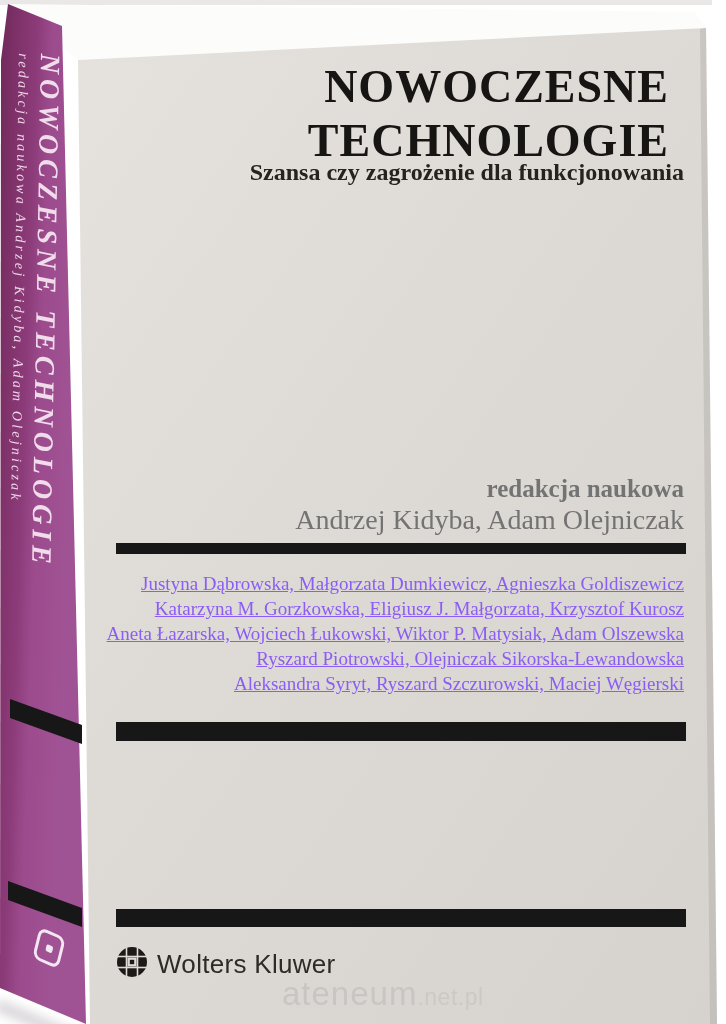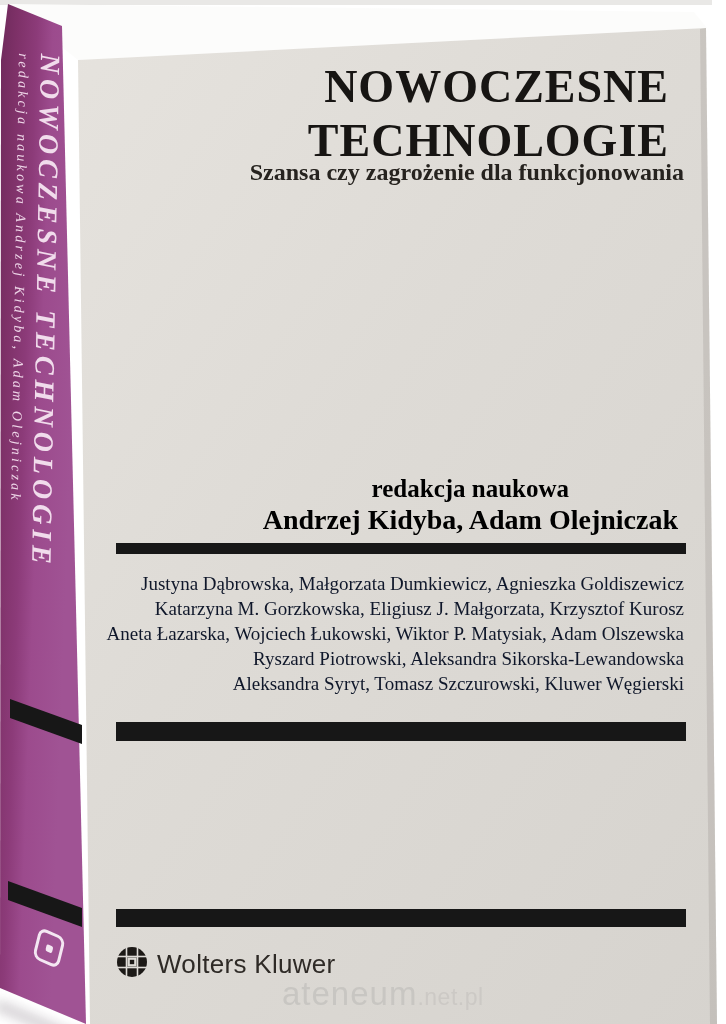--- a/index.html
+++ b/index.html
@@ -46,29 +46,29 @@
               border:3px solid rgba(255,252,255,0.88);border-radius:8px;
               transform:rotate(14deg) skewY(10deg);}
   .spine-logo::after{content:"";position:absolute;left:50%;top:50%;width:7px;height:7px;
               margin:-3.5px 0 0 -3.5px;background:rgba(255,252,255,0.88);border-radius:2px;}
 
   
   .title{position:absolute;right:57px;top:60px;text-align:right;
          font-weight:700;font-size:46px;line-height:54px;letter-spacing:1px;color:#171513;}
   .subtitle{position:absolute;right:42px;top:158px;text-align:right;
             font-weight:700;font-size:24px;line-height:28px;color:#26231f;}
-  .editors{position:absolute;right:48px;top:474px;text-align:center;color:#000000;}
+  .editors{position:absolute;right:42px;top:474px;text-align:right;color:#737373;}
   .editors-label{font-weight:600;font-size:25px;line-height:29px;}
-  .editors-names{font-weight:700;font-size:28px;line-height:33px;}
+  .editors-names{font-weight:400;font-size:28px;line-height:33px;}
   .bar{position:absolute;left:116px;width:570px;background:#171717;}
   .bar1{top:543px;height:11px;}
   .bar2{top:722px;height:19px;}
   .bar3{top:909px;height:18px;}
   .authors{position:absolute;right:42px;top:571px;text-align:right;
-           font-size:19px;line-height:25px;color:#0f172a;}
+           font-size:19px;line-height:25px;color:#8b5cf6;text-decoration:underline;}
 
   .publisher{position:absolute;left:116px;top:946px;display:flex;align-items:center;gap:9px;}
   .publisher-text{font-family:"Liberation Sans", sans-serif;font-size:26px;color:#2e2a26;
                   letter-spacing:0.3px;}
 
   .watermark{position:absolute;left:282px;top:975px;display:flex;align-items:baseline;
              font-family:"Liberation Sans", sans-serif;color:#c8c6c2;}
   .wm-main{font-size:33px;font-weight:500;letter-spacing:1px;}
   .wm-suffix{font-size:23px;font-weight:400;letter-spacing:0.5px;color:#ccc9c5;}
 </style>
@@ -107,22 +107,22 @@
     <div class="editors-label">redakcja naukowa</div>
     <div class="editors-names">Andrzej Kidyba, Adam Olejniczak</div>
   </div>
 
   <div class="bar bar1"></div>
 
   <div class="authors">
     <div>Justyna Dąbrowska, Małgorzata Dumkiewicz, Agnieszka Goldiszewicz</div>
     <div>Katarzyna M. Gorzkowska, Eligiusz J. Małgorzata, Krzysztof Kurosz</div>
     <div>Aneta Łazarska, Wojciech Łukowski, Wiktor P. Matysiak, Adam Olszewska</div>
-    <div>Ryszard Piotrowski, Aleksandra Sikorska-Lewandowska</div>
-    <div>Aleksandra Syryt, Tomasz Szczurowski, Kluwer Węgierski</div>
+    <div>Ryszard Piotrowski, Olejniczak Sikorska-Lewandowska</div>
+    <div>Aleksandra Syryt, Ryszard Szczurowski, Maciej Węgierski</div>
   </div>
 
   <div class="bar bar2"></div>
   <div class="bar bar3"></div>
 
   <div class="publisher">
     <span>
       <svg viewBox="0 0 32 32" width="32" height="32" aria-hidden="true">
         <circle cx="16" cy="16" r="15" fill="#1c1916"></circle>
         <g stroke="#dedbd6" stroke-width="1.6">

